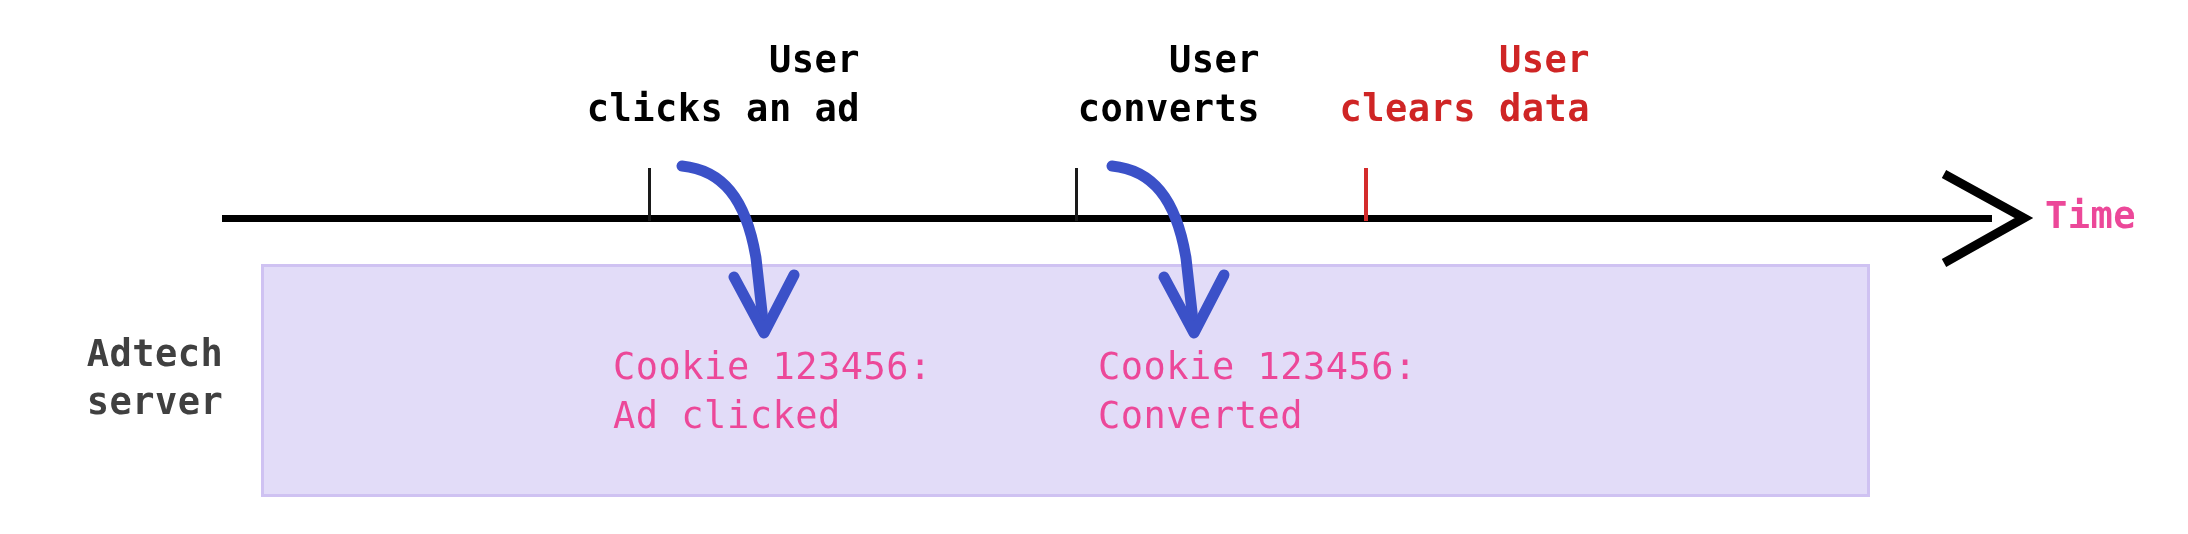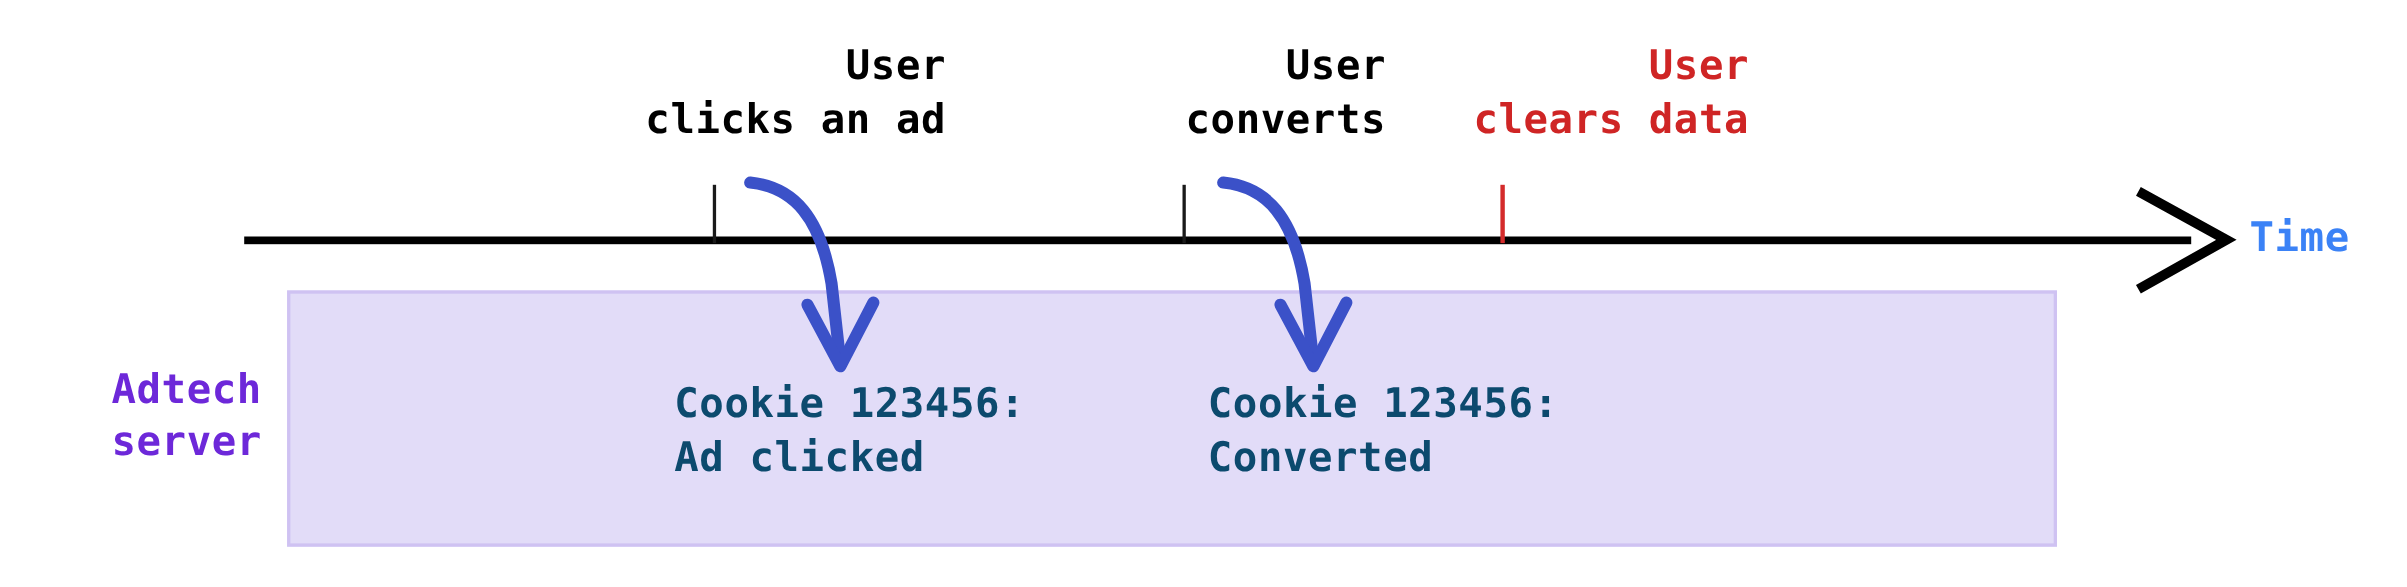--- a/index.html
+++ b/index.html
@@ -26,29 +26,29 @@
     top: 264px;
     width: 1609px;
     height: 233px;
     background: #e2dcf8;
     border: 3px solid #cfc2f2;
     box-sizing: border-box;
   }
 
   .server-label {
     position: absolute;
-    left: 48px;
+    left: 60px;
     top: 330px;
     width: 190px;
-    color: #6d28d9;
+    color: #404040;
     font-size: 37px;
     font-weight: 700;
     line-height: 1.30;
     letter-spacing: 0.5px;
-    text-align: right;
+    text-align: center;
     white-space: pre-line;
   }
 
   
   .axis-line {
     position: absolute;
     left: 222px;
     top: 215px;
     width: 1770px;
     height: 7px;
@@ -58,21 +58,21 @@
     position: absolute;
     left: 1940px;
     top: 168px;
     width: 110px;
     height: 102px;
   }
   .axis-label {
     position: absolute;
     left: 2045px;
     top: 194px;
-    color: #3b82f6;
+    color: #ec4899;
     font-size: 37px;
     font-weight: 700;
     letter-spacing: 0.5px;
   }
 
   
   .tick {
     position: absolute;
     top: 168px;
     width: 3px;
@@ -103,23 +103,23 @@
     position: absolute;
     top: 150px;
     width: 200px;
     height: 200px;
   }
 
   
   .log-entry {
     position: absolute;
     top: 342px;
-    color: #0c4a6e;
+    color: #ec4899;
     font-size: 37px;
-    font-weight: 700;
+    font-weight: 400;
     line-height: 1.33;
     letter-spacing: 0.5px;
     white-space: pre-line;
     text-align: left;
   }
 </style>
 </head>
 <body>
 
 <div id="canvas">

